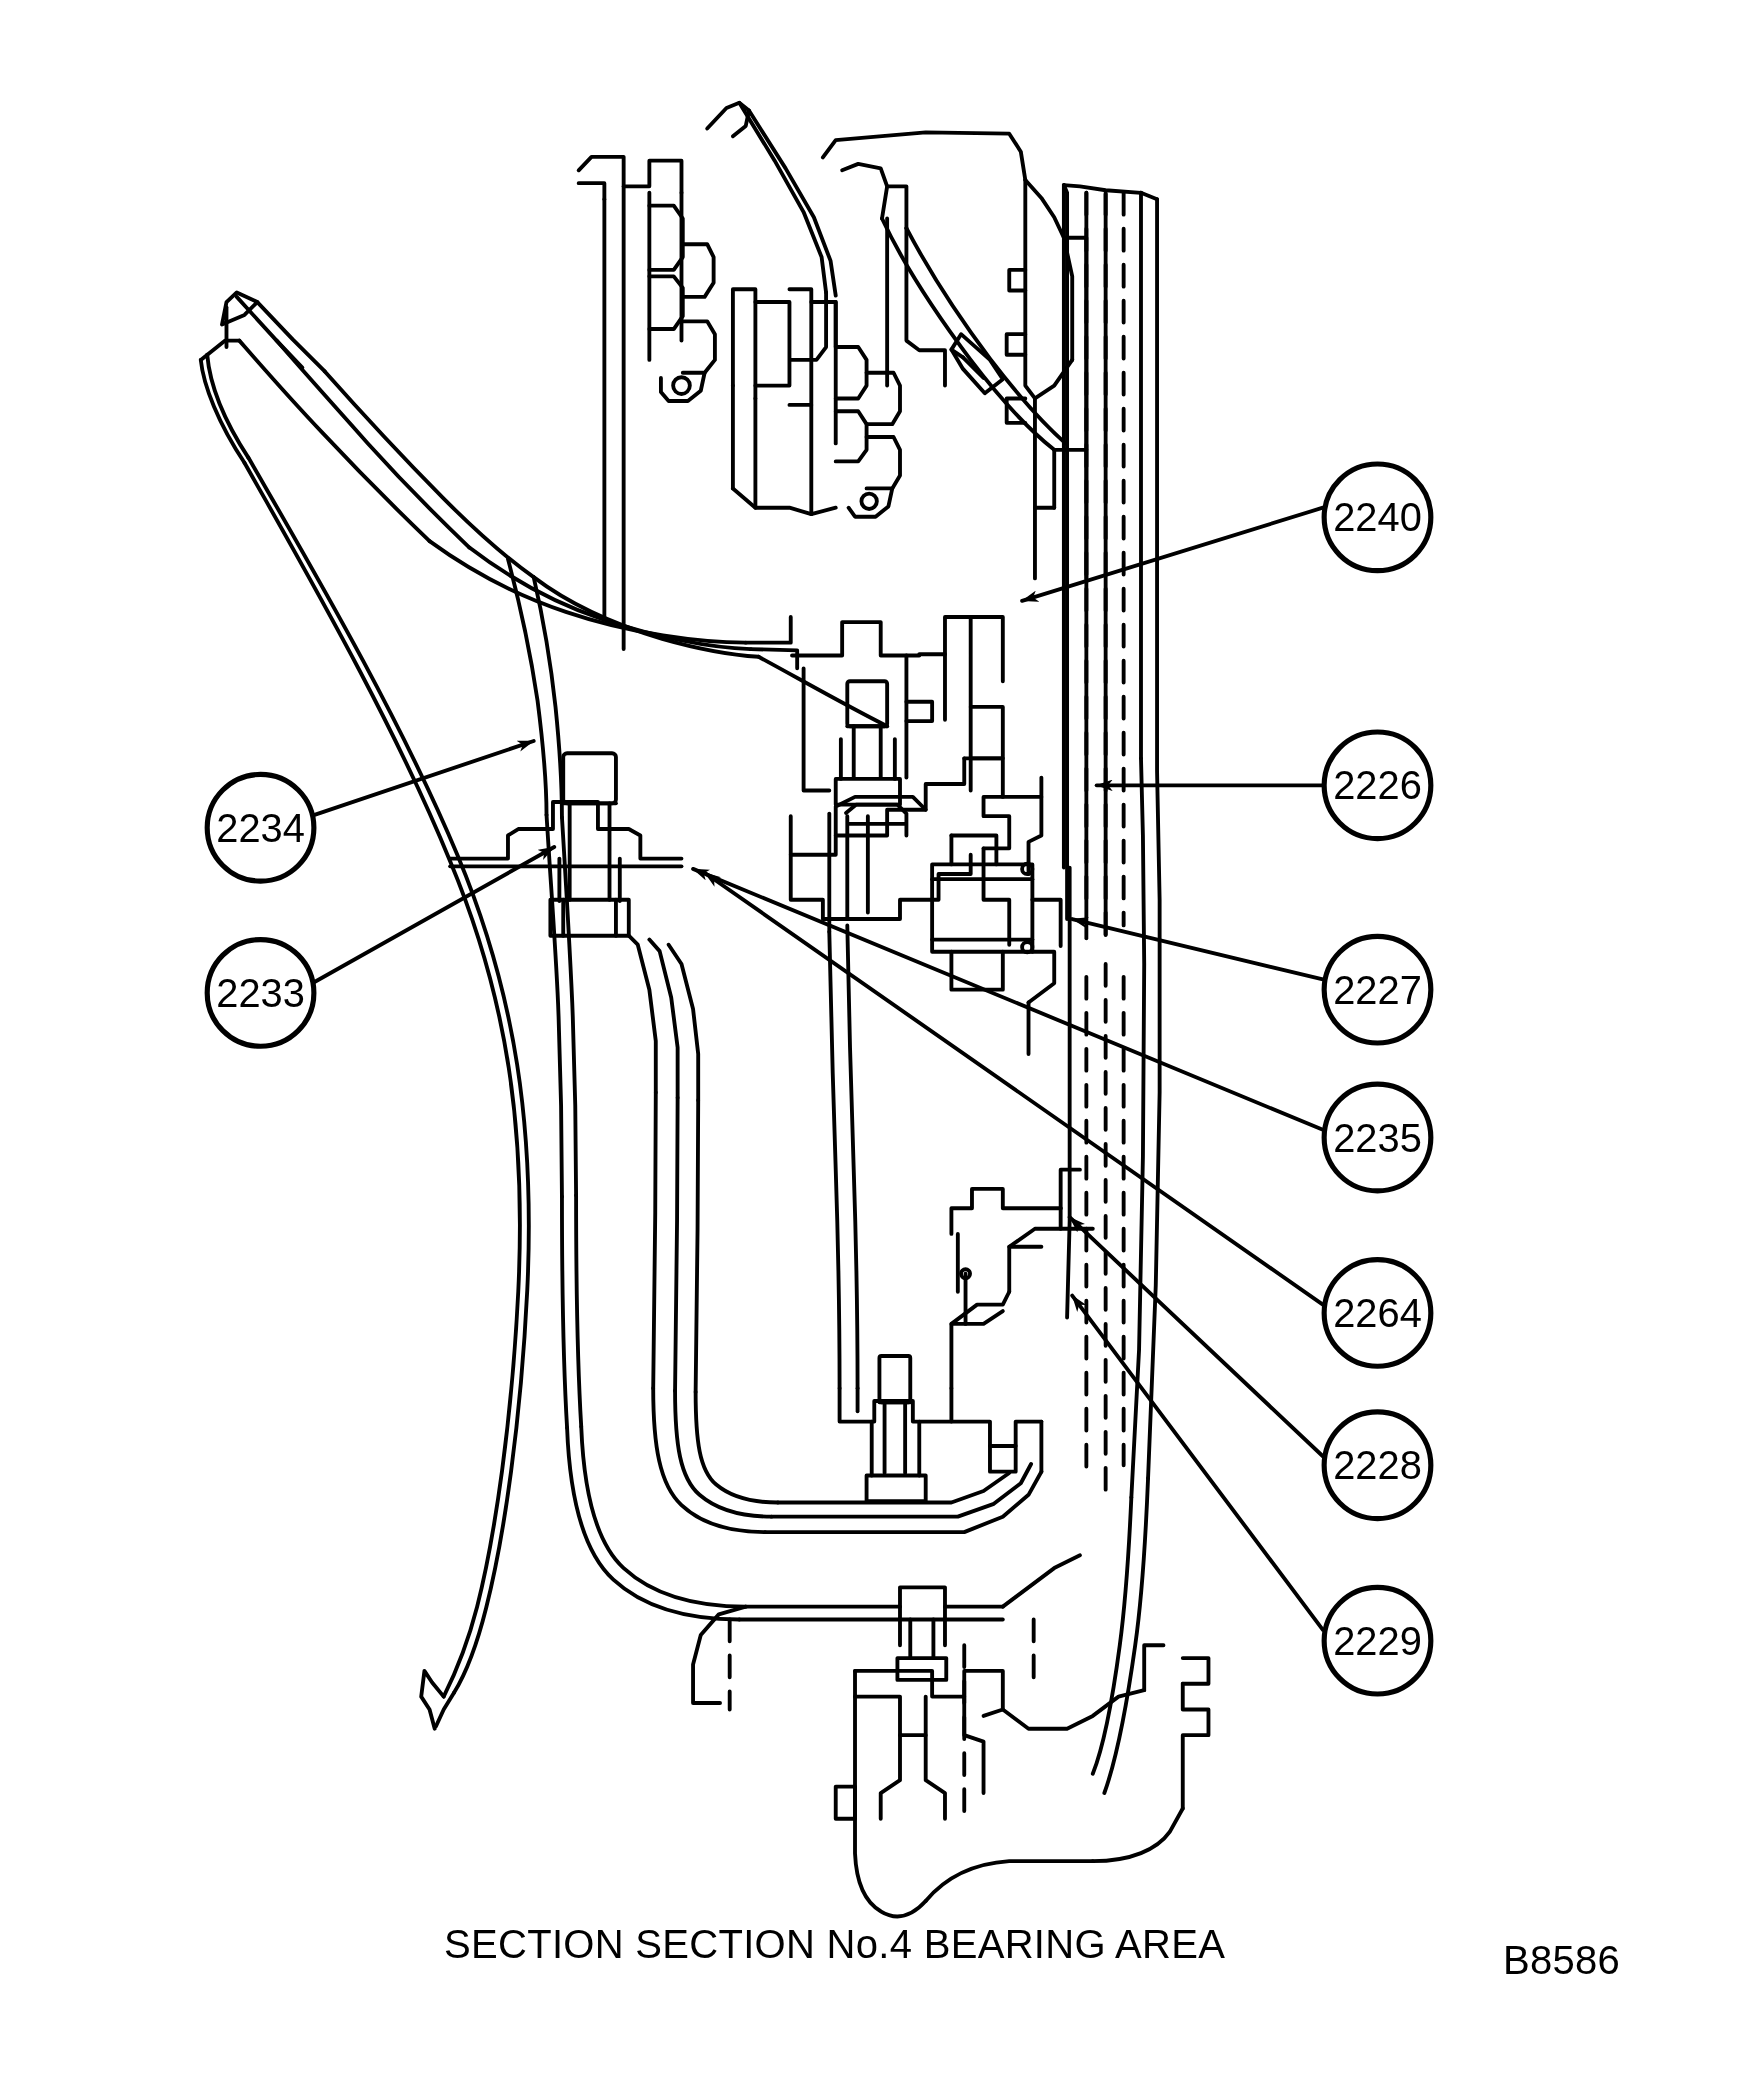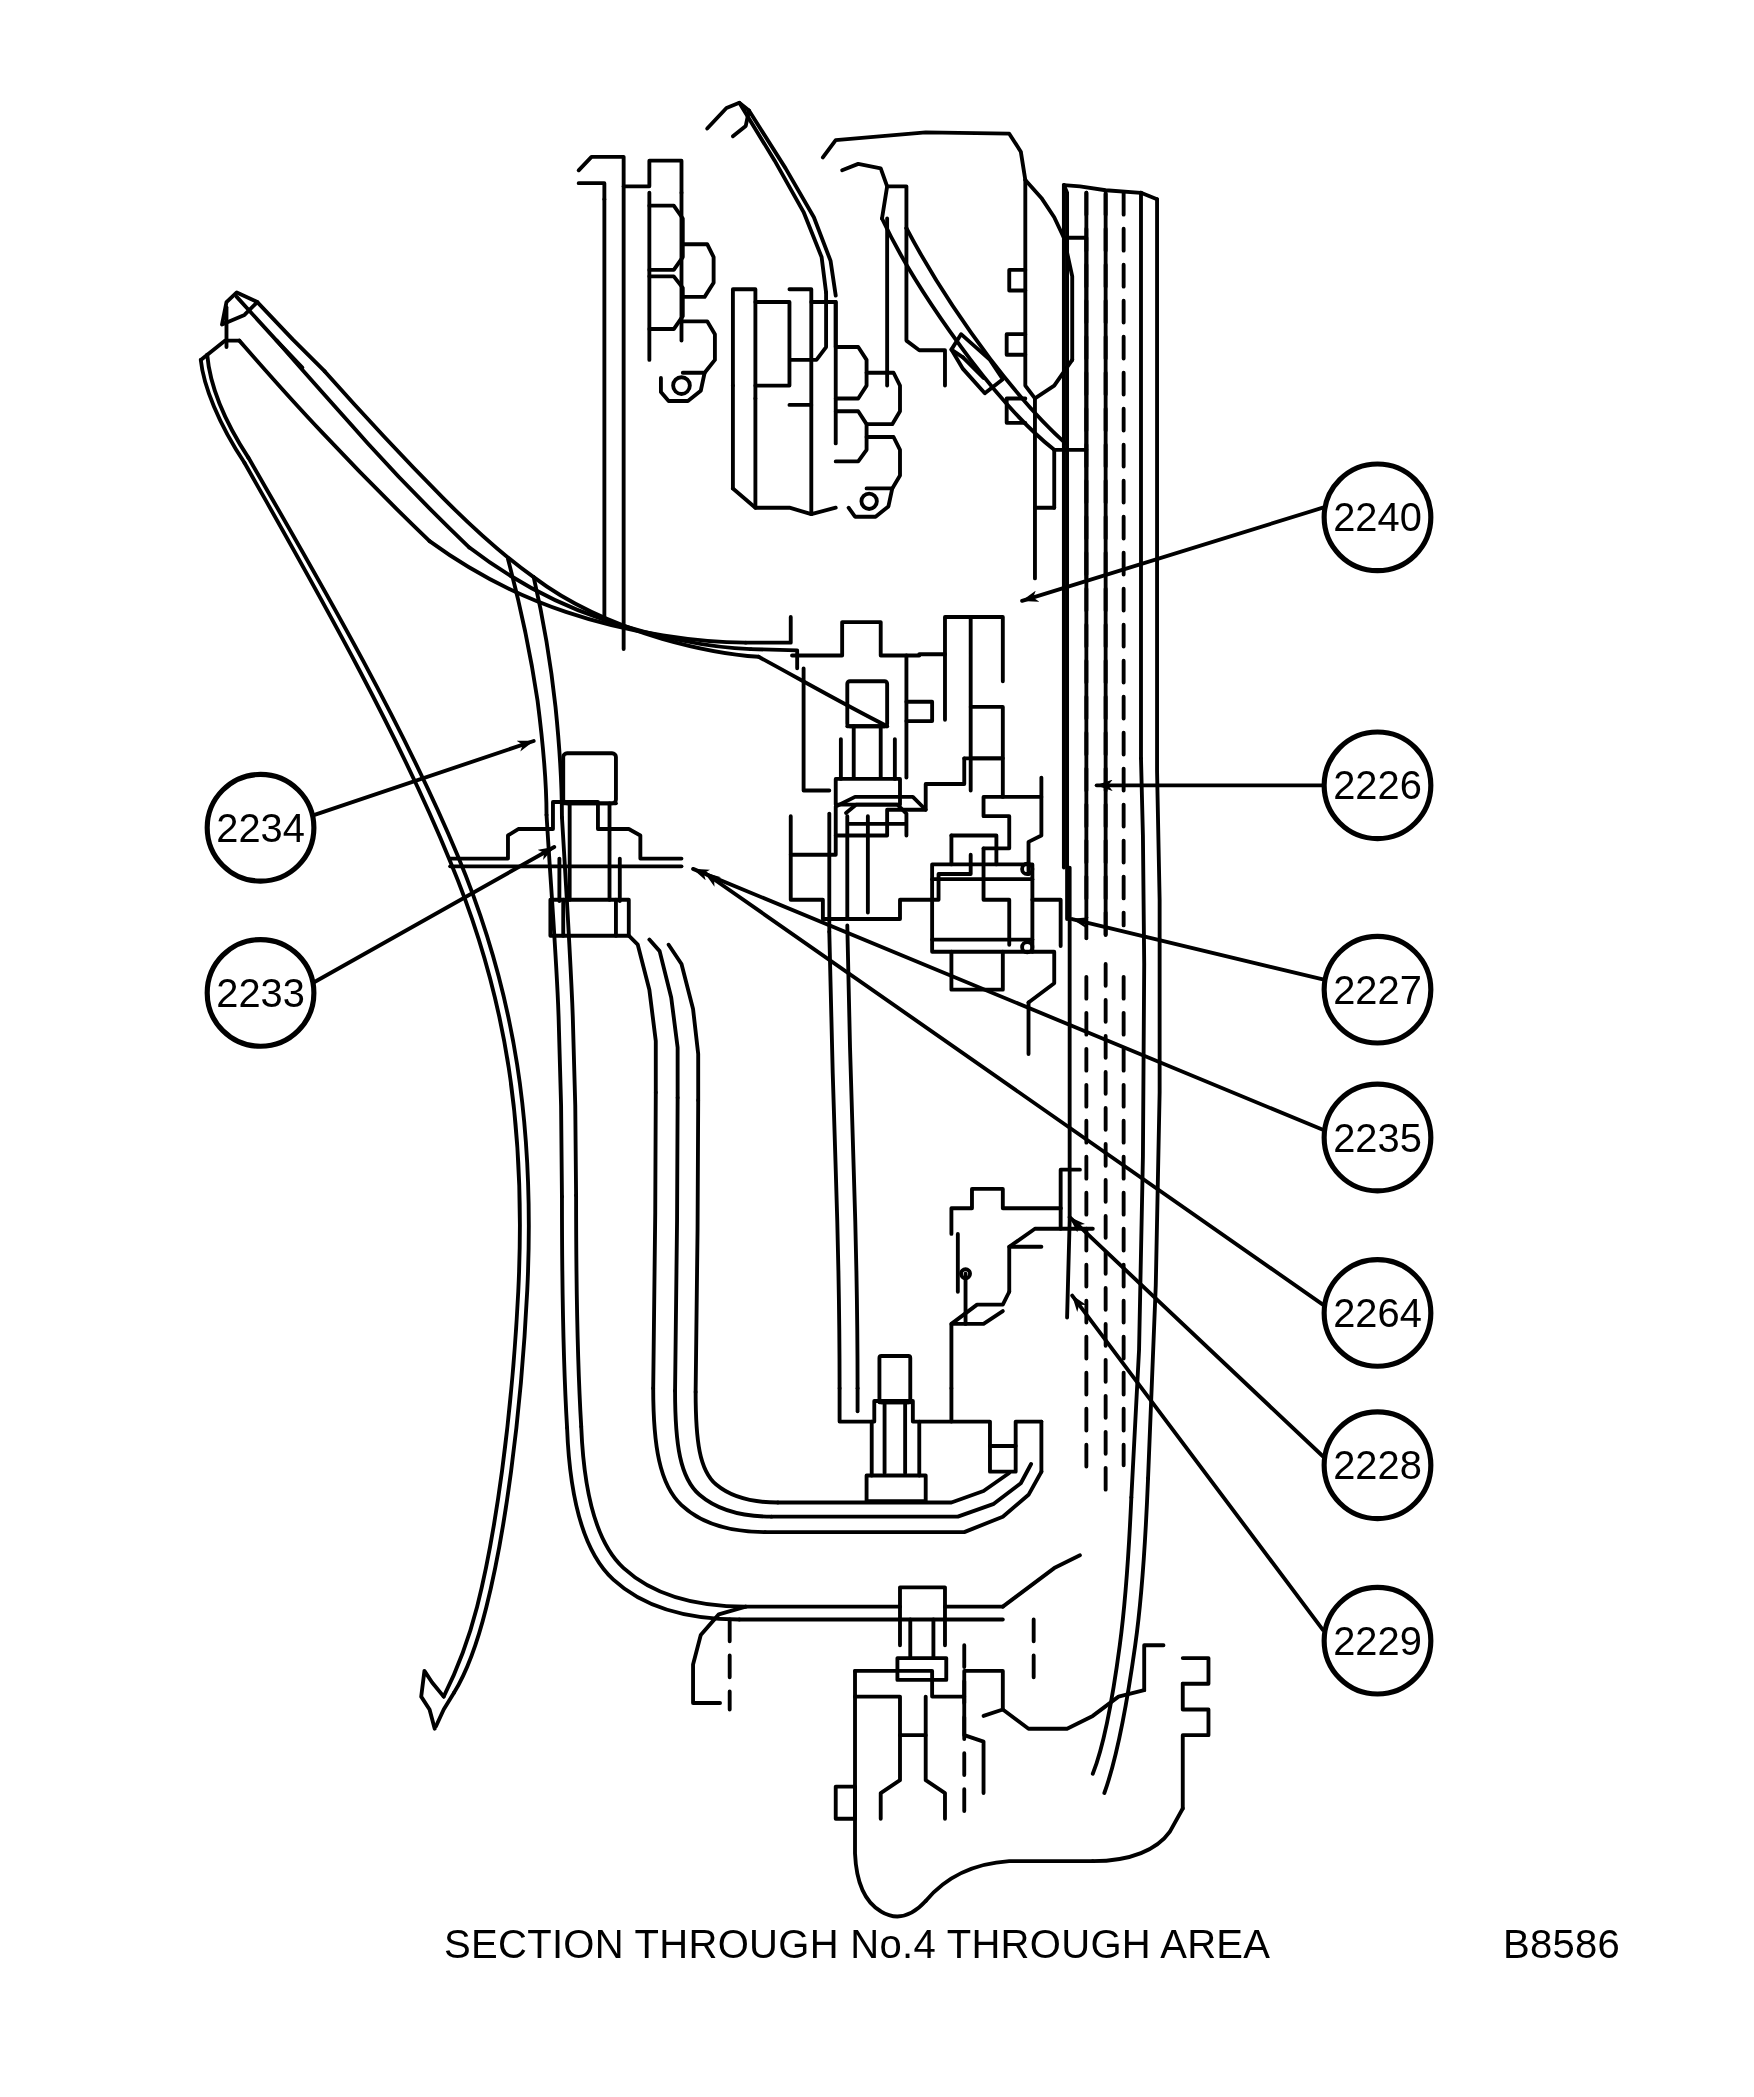--- a/index.html
+++ b/index.html
@@ -42,21 +42,21 @@
     top: 0px;
     font-size: 40px;
     letter-spacing: 0.3px;
     color: #000000;
     white-space: nowrap;
     font-family: "Liberation Sans", sans-serif;
   }
   .drawing-ref {
     position: absolute;
     left: 1503px;
-    top: 0px;
+    top: 16px;
     font-size: 40px;
     letter-spacing: 0.3px;
     color: #000000;
     white-space: nowrap;
     font-family: "Liberation Sans", sans-serif;
   }
   .callout-num {
     font-family: "Liberation Sans", sans-serif;
     font-size: 62px;
     fill: #000000;
@@ -393,18 +393,18 @@
         <text class="callout-num" x="2143" y="1770" text-anchor="middle" dominant-baseline="central">2235</text>
         <text class="callout-num" x="2143" y="2043" text-anchor="middle" dominant-baseline="central">2264</text>
         <text class="callout-num" x="2143" y="2280" text-anchor="middle" dominant-baseline="central">2228</text>
         <text class="callout-num" x="2143" y="2553" text-anchor="middle" dominant-baseline="central">2229</text>
       </g>
 
     </g>
   </svg>
 
   <div class="cap-row">
-    <div class="caption-text">SECTION THROUGH No.4 THROUGH AREA</div>
+    <div class="caption-text">SECTION SECTION No.4 BEARING AREA</div>
     <div class="drawing-ref">B8586</div>
   </div>
 
 </div>
 
 
 </body></html>

